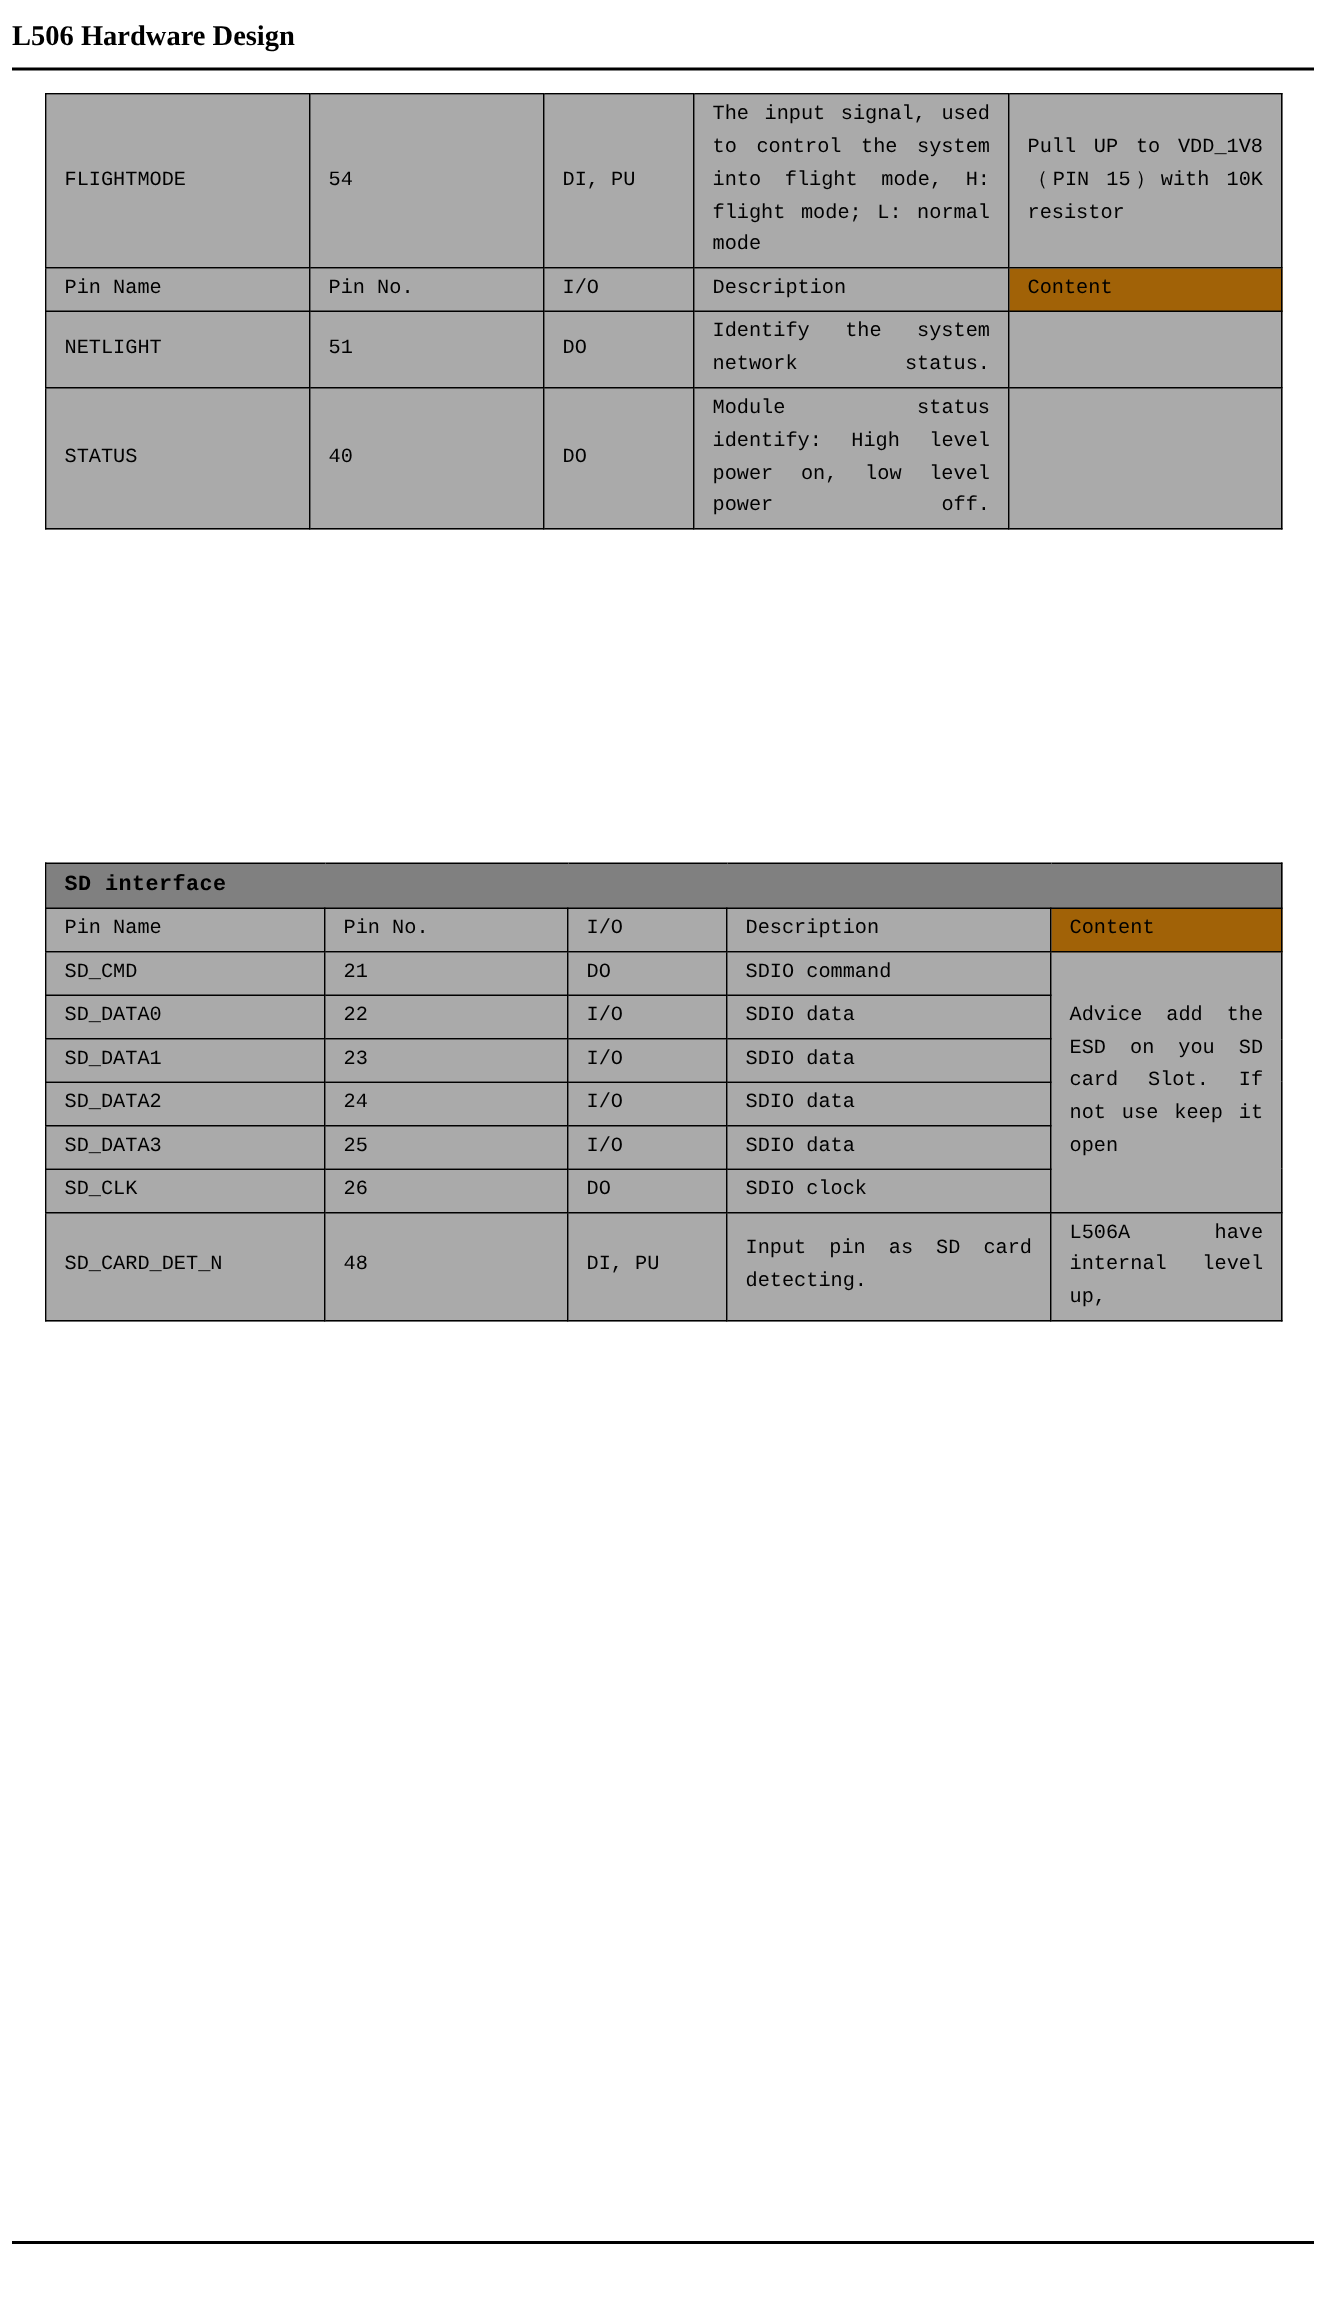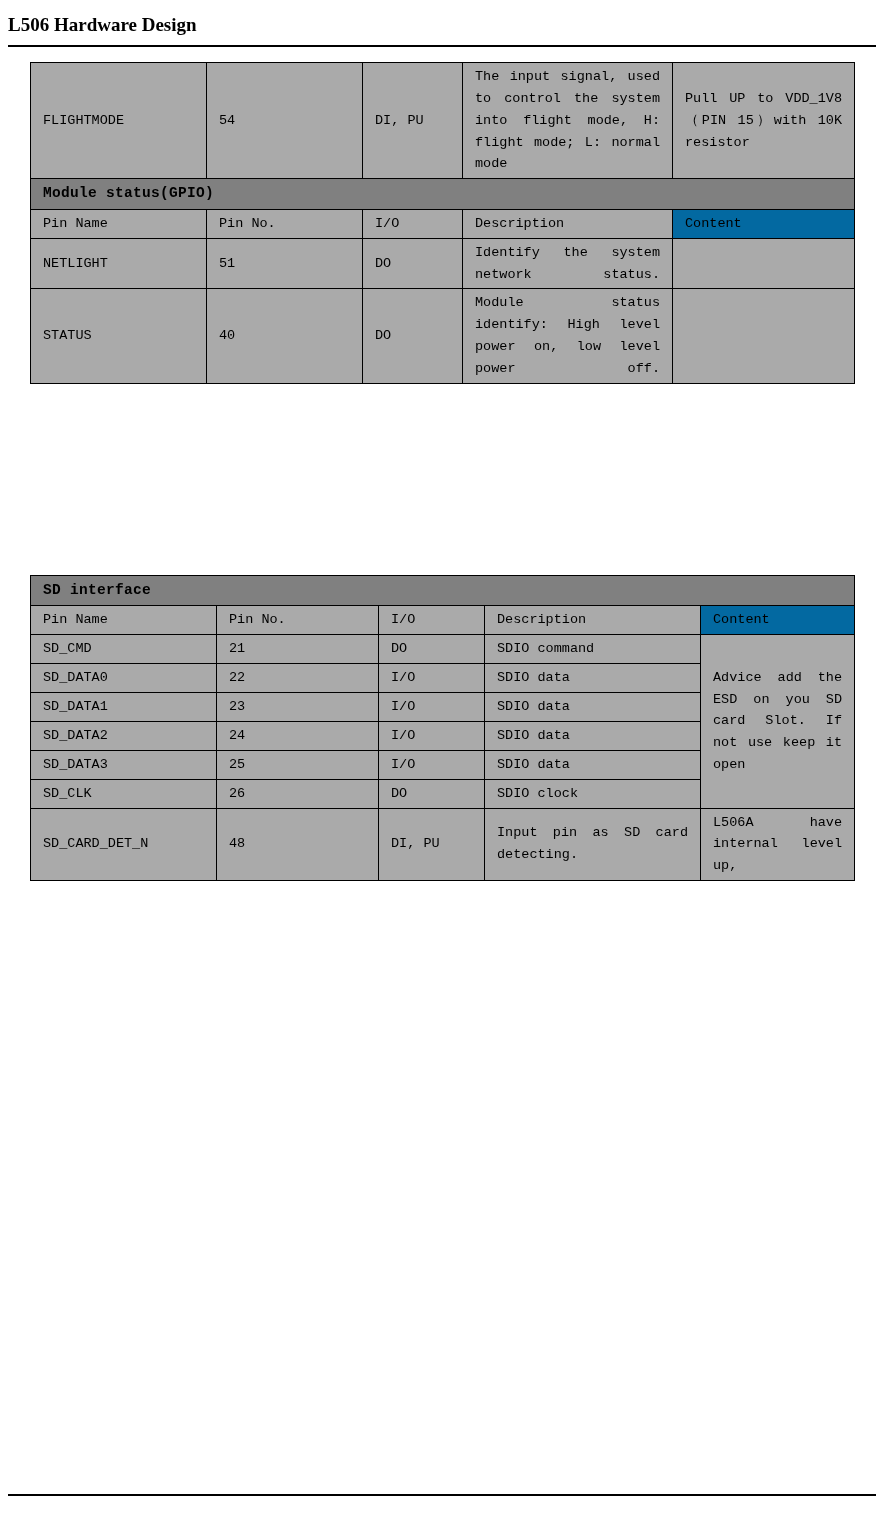--- a/index.html
+++ b/index.html
@@ -67,21 +67,21 @@
   table.doc td {
     border: 1px solid #000;
     vertical-align: middle;
     padding: 3px 12px;
     line-height: 1.62;
   }
   td.gray {
     background: #aaaaaa;
   }
   td.white {
-    background: #0369a1;
+    background: #a16207;
   }
   td.sectionhdr {
     background: #808080;
     font-weight: bold;
     font-size: 14.5px;
     padding-top: 4px;
     padding-bottom: 4px;
     letter-spacing: 0.3px;
   }
   td.just {
@@ -147,23 +147,20 @@
     <tbody>
 
       <tr>
         <td class="gray">FLIGHTMODE</td>
         <td class="gray">54</td>
         <td class="gray">DI, PU</td>
         <td class="gray justl">The input signal, used to control the system into flight mode, H: flight mode; L: normal mode</td>
         <td class="gray just">Pull UP to VDD_1V8（PIN 15）with 10K resistor</td>
       </tr>
 
-      <tr>
-        <td class="sectionhdr" colspan="5">Module status(GPIO)</td>
-      </tr>
 
       <tr>
         <td class="gray">Pin Name</td>
         <td class="gray">Pin No.</td>
         <td class="gray">I/O</td>
         <td class="gray">Description</td>
         <td class="white">Content</td>
       </tr>
 
       <tr>

